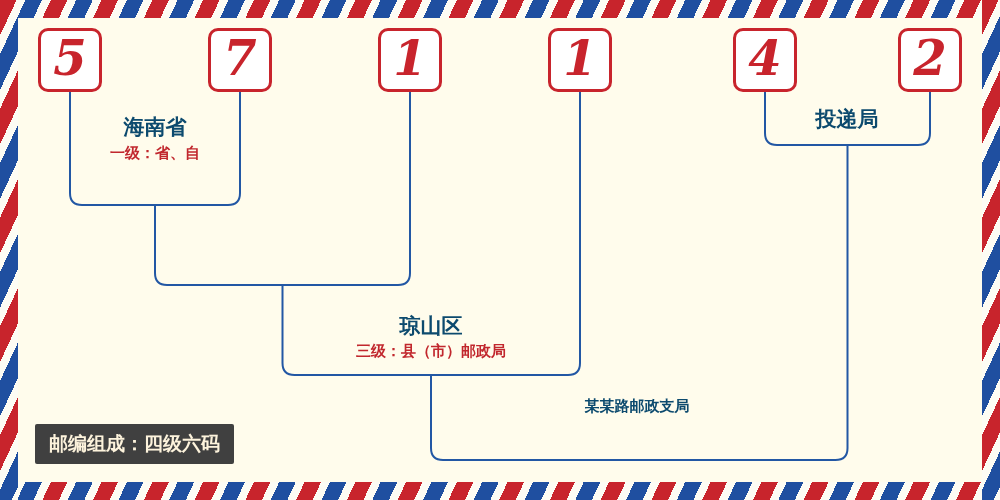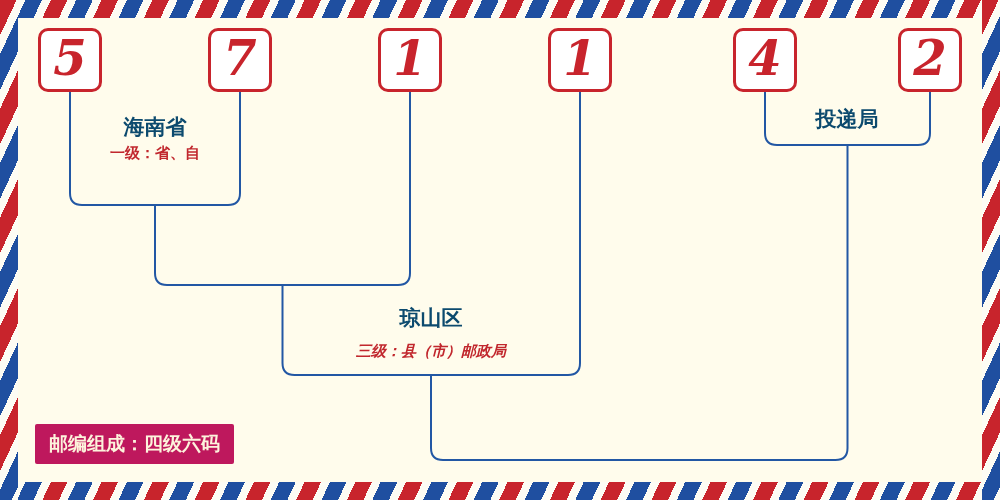--- a/index.html
+++ b/index.html
@@ -86,21 +86,21 @@
   }
   .navy { color: #0c4a6e; font-weight: bold; }
   .redtx { color: #c1272d; font-weight: bold; }
   .fs21 { font-size: 21px; }
   .fs19 { font-size: 15px; }
 
   .badge {
     position: absolute;
     left: 35px;
     top: 424px;
-    background: #be185d;
+    background: #404040;
     color: #fdf3dc;
     font-size: 19px;
     font-weight: bold;
     padding: 7px 14px;
     border-radius: 2px;
   }
 </style>
 </head>
 <body>
 
@@ -135,21 +135,22 @@
     <span class="digit">4</span>
   </div>
   <div class="digit-box d6">
     <span class="digit">2</span>
   </div>
 
   <div class="lbl navy fs21" style="left:155px; top:113px;">海南省</div>
   <div class="lbl redtx fs19" style="left:155px; top:143px;">一级：省、自</div>
 
 
-  <div class="lbl navy fs21" style="left:431px; top:304px;">琼山区</div>
-  <div class="lbl redtx fs19" style="left:431px; top:341px;font-style:italic;">三级：县（市）邮政局</div>
+  <div class="lbl navy fs21" style="left:431px; top:312px;">琼山区</div>
+  <div class="lbl redtx fs19" style="left:431px; top:341px;">三级：县（市）邮政局</div>
 
   <div class="lbl navy fs21" style="left:847px; top:105px;">投递局</div>
 
+  <div class="lbl navy fs19" style="left:637px; top:396px;">某某路邮政支局</div>
 
   <div class="badge">邮编组成：四级六码</div>
 
 </div>
 
 </body></html>

